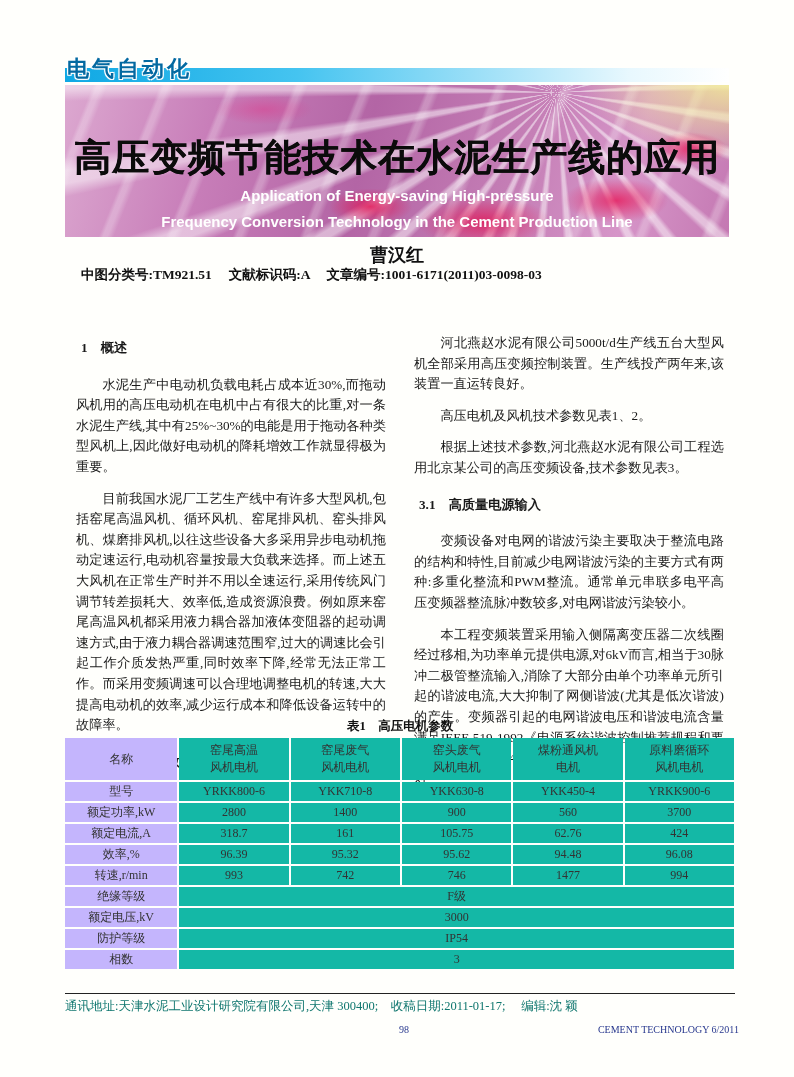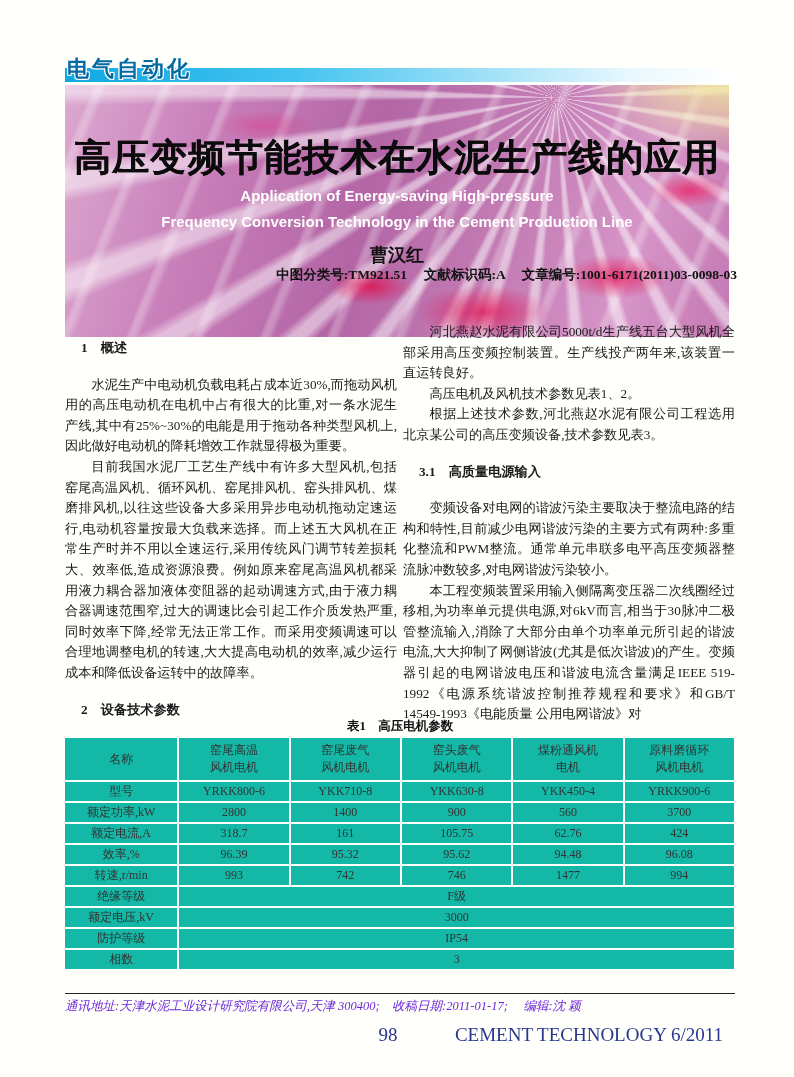--- a/index.html
+++ b/index.html
@@ -17,21 +17,21 @@
   }
   .strip-text{
     position:absolute;left:2px;top:0;
     font-family:"Liberation Sans","DejaVu Sans",sans-serif;
     font-size:22px;font-weight:bold;letter-spacing:3px;
     color:#0369a1;
     text-shadow:-1px -1px 0 #fff,1px -1px 0 #fff,-1px 1px 0 #fff,1px 1px 0 #fff,0 0 2px #fff;
   }
   
   .banner{
-    position:absolute;left:65px;top:85px;width:664px;height:252px;
+    position:absolute;left:65px;top:85px;width:664px;height:152px;
     background-image:
       radial-gradient(ellipse 60px 26px at 46% 80%, rgba(227,15,80,.80), rgba(227,15,80,0) 70%),
       radial-gradient(ellipse 95px 38px at 63% 90%, rgba(227,15,80,.75), rgba(227,15,80,0) 70%),
       radial-gradient(ellipse 75px 32px at 83% 76%, rgba(230,25,90,.80), rgba(230,25,90,0) 70%),
       radial-gradient(ellipse 55px 24px at 94% 42%, rgba(235,30,95,.75), rgba(235,30,95,0) 70%),
       radial-gradient(ellipse 70px 22px at 30% 16%, rgba(220,60,140,.5), rgba(220,60,140,0) 70%),
       radial-gradient(ellipse 250px 140px at 101% -6%, rgba(243,240,150,.95), rgba(243,240,150,0) 62%),
       repeating-conic-gradient(from 200deg at 74% 5%, rgba(255,255,255,0) 0deg 3deg, rgba(255,255,255,.5) 4.5deg 6deg, rgba(255,255,255,0) 7.5deg 11deg),
       repeating-linear-gradient(112deg, rgba(255,255,255,0) 0 26px, rgba(255,255,255,.25) 30px 34px, rgba(255,255,255,0) 40px 62px),
       linear-gradient(104deg,#dca8d0 0%,#c87eb9 22%,#b365a5 45%,#c57fb6 68%,#d695c8 84%,#c478b2 100%);
@@ -48,57 +48,57 @@
     font-family:"Liberation Sans","DejaVu Sans",sans-serif;
     font-size:15px;font-weight:bold;color:#ffffff;
   }
   .banner-en.l1{top:102px;}
   .banner-en.l2{top:128px;}
   .banner-author{
     position:absolute;left:0;top:158px;width:100%;text-align:center;
     font-size:18px;font-weight:600;color:#111;
   }
   .banner-meta{
-    position:absolute;left:8px;top:181px;width:100%;text-align:right;
+    position:absolute;left:16px;top:181px;width:100%;text-align:left;
     font-size:13.5px;font-weight:600;color:#111;
   }
   
   .col{
     position:absolute;top:322px;width:332px;
     font-size:13.2px;line-height:20.6px;text-align:justify;
   }
   .col-left{left:65px;}
   .col-right{left:403px;}
-  .col p{margin:0;text-indent:2em;}
+  .col p{margin:11px;text-indent:2em;}
   .col h3{margin:16px;font-size:13.2px;font-weight:bold;text-indent:0;}
   
   .tbl-caption{
     position:absolute;left:65px;top:718px;width:670px;text-align:center;
     font-size:12.5px;font-weight:bold;color:#111;
   }
   table.params{
     position:absolute;left:63px;top:736px;width:673px;
     border-collapse:separate;border-spacing:2px;table-layout:fixed;
     font-size:12px;color:#333;
   }
   table.params td,table.params th{
     padding:1px 2px;text-align:center;vertical-align:middle;font-weight:normal;
   }
-  table.params .lbl{background:#14b8a6;}
+  table.params .lbl{background:#c4b5fd;}
   table.params .val{background:#14b8a6;}
   table.params thead td{height:40px;white-space:pre-line;line-height:17px;}
   table.params tbody td{height:17px;margin-left:24px;}
   
   .foot-rule{position:absolute;left:65px;top:993px;width:670px;border-top:1.6px solid #222;}
   .foot-contact{
     position:absolute;left:65px;top:998px;width:670px;
-    font-size:12.5px;font-style:italic;color:#6d28d9;
-  }
-  .foot-line{position:absolute;left:53px;top:1024px;width:670px;height:20px;
-    font-size:19px;color:#28388e;}
+    font-size:12.5px;color:#0f766e;
+  }
+  .foot-line{position:absolute;left:69px;top:1024px;width:670px;height:20px;
+    font-size:10px;color:#28388e;}
   .foot-page{position:absolute;left:0;width:100%;text-align:center;}
   .foot-journal{position:absolute;right:0;top:0;}
 </style>
 </head>
 <body>
 
 <div class="strip">
   <div class="strip-bar"></div>
   <div class="strip-text">电气自动化</div>
 </div>

